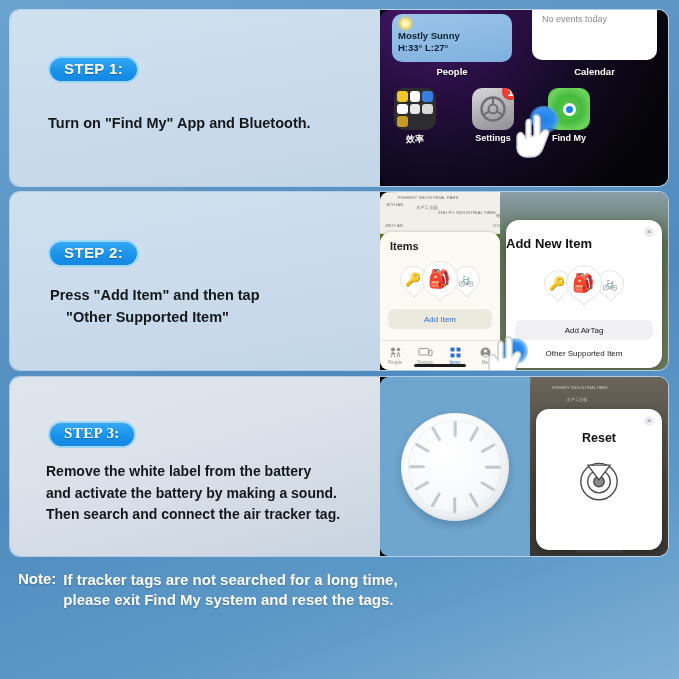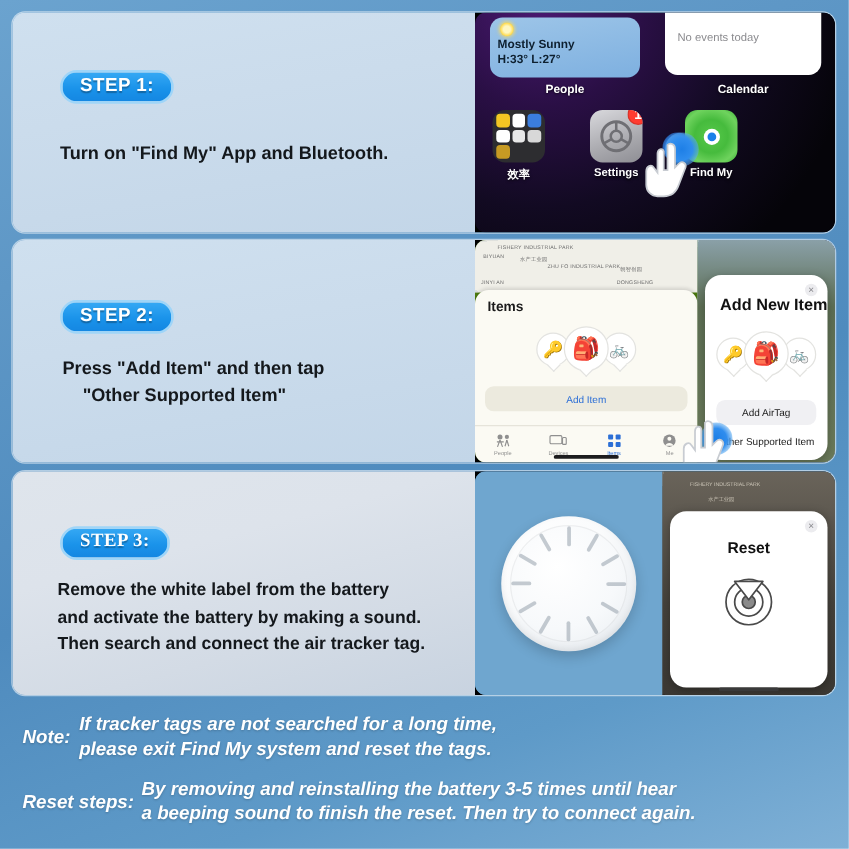--- a/index.html
+++ b/index.html
@@ -103,21 +103,21 @@
   }
   #w-weather .l1 { color:#0e2030; font-size:9.5px; font-weight:bold; line-height:1.25; }
   #w-weather .l2 { color:#0e2030; font-size:9.5px; font-weight:bold; line-height:1.25; }
   #w-cal {
     left: 152px; top: -4px; width: 125px; height: 54px;
     background: #ffffff;
     border-radius: 0 0 10px 10px;
     display: flex; align-items: flex-end; justify-content: center;
     padding-bottom: 2px;
   }
-  #w-cal .l1 { color:#8a8a8e; font-size:9px; position:absolute; top:19px; left:10px; }
+  #w-cal .l1 { color:#8a8a8e; font-size:9px; position:absolute; top:8px; left:10px; }
   .widget-label {
     position: absolute;
     color: #fff; font-size: 9.5px; font-weight: bold;
     text-shadow: 0 1px 2px rgba(0,0,0,.7);
     text-align: center;
   }
   #lbl-weather { left: 12px; top: 56px; width: 120px; }
   #lbl-cal     { left: 152px; top: 56px; width: 125px; }
 
   .app { position: absolute; width: 42px; }
@@ -168,21 +168,21 @@
   
   .tap {
     position: absolute;
     width: 27px; height: 27px; border-radius: 50%;
     background: radial-gradient(circle,#1e7fe6 0%, #2f8dee 45%, rgba(90,170,240,.55) 70%, rgba(120,190,245,.2) 100%);
   }
   .hand { position: absolute; pointer-events: none; }
 
   
   .p2 { position: absolute; inset: 0; display: flex; background: #c7cfd6; border-radius: 9px; overflow:hidden;}
-  .p2-left { width: 178px; position: relative; background: #4d7c0f; }
+  .p2-left { width: 120px; position: relative; background: #4d7c0f; }
   .p2-map {
     height: 42px; width: 100%;
     background:
       linear-gradient(115deg, rgba(190,200,210,.45) 0 2px, transparent 2px 22px),
       linear-gradient(40deg, rgba(190,200,210,.45) 0 2px, transparent 2px 30px),
       linear-gradient(175deg, rgba(200,205,205,.4) 0 2px, transparent 2px 14px),
       #f0efe8;
     position: relative;
     font-size: 4.2px; color: #6d6d6d; letter-spacing: .2px;
   }
@@ -230,21 +230,21 @@
   }
   .modal {
     position:absolute; left:6px; right:6px; top: 28px; bottom: 2px;
     background:#fff; border-radius: 13px;
     box-shadow: 0 2px 8px rgba(0,0,0,.25);
   }
   .modal-x {
     position:absolute; right:8px; top:7px; width:10px; height:10px; border-radius:50%;
     background:#ececef; color:#86868b; font-size:8px; line-height:10px; text-align:center;
   }
-  .modal-title { text-align:right; font-size:13px; font-weight:bold; color:#111; margin-top:16px; }
+  .modal-title { text-align:left; font-size:13px; font-weight:bold; color:#111; margin-top:16px; }
   .modal-btn {
     position:absolute; left:9px; right:9px; height:20px; border-radius:7px;
     background:#f0f0f3; color:#1b1b1b; font-size:8px;
     display:flex; align-items:center; justify-content:center;
   }
   #btn-airtag { bottom: 28px; }
   #btn-other  { bottom: 5px; background:#ffffff; color:#1b1b1b; }
 
   
   .p3 { position:absolute; inset:0; display:flex; background:#6fa6cf; border-radius:9px; overflow:hidden; }
@@ -289,21 +289,21 @@
     display:flex; align-items:center; justify-content:center;
   }
   .home-ind3 { position:absolute; bottom:3px; left:50%; transform:translateX(-50%); width:48px; height:3px; border-radius:2px; background:#3a3a3a; }
 
   
   .note {
     position: absolute; left: 0; right: 0; top: 562px; bottom: 0;
     padding: 8px 14px 0 18px;
     color: #ffffff;
   }
-  .note-row { display:flex; align-items:center;font-style:italic; }
+  .note-row { display:flex; align-items:flex-start; }
   .note-lead { font-weight:bold; font-size:15px; white-space:nowrap; text-shadow:0 1px 2px rgba(0,0,0,.22); }
   .note-body { font-weight:bold; font-size:15px; margin-left:7px; line-height:1.32; text-shadow:0 1px 2px rgba(0,0,0,.22); white-space:pre-line; }
   #note-row2 { margin-top: 12px; }
   #note-row2 .note-body { margin-left: 6px; }
 </style>
 </head>
 <body>
 
 <div class="panel" id="panel1">
   <div class="panel-text">
@@ -509,18 +509,13 @@
     </div>
   </div>
 </div>
 
 <div class="note">
   <div class="note-row" id="note-row1">
     <span class="note-lead">Note:</span>
     <span class="note-body">If tracker tags are not searched for a long time,
 please exit Find My system and reset the tags.</span>
   </div>
-  <div class="note-row" id="note-row2">
-    <span class="note-lead">Reset steps:</span>
-    <span class="note-body">By removing and reinstalling the battery 3-5 times until hear
-        a beeping sound to finish the reset. Then try to connect again.</span>
-  </div>
 </div>
 
 </body></html>

